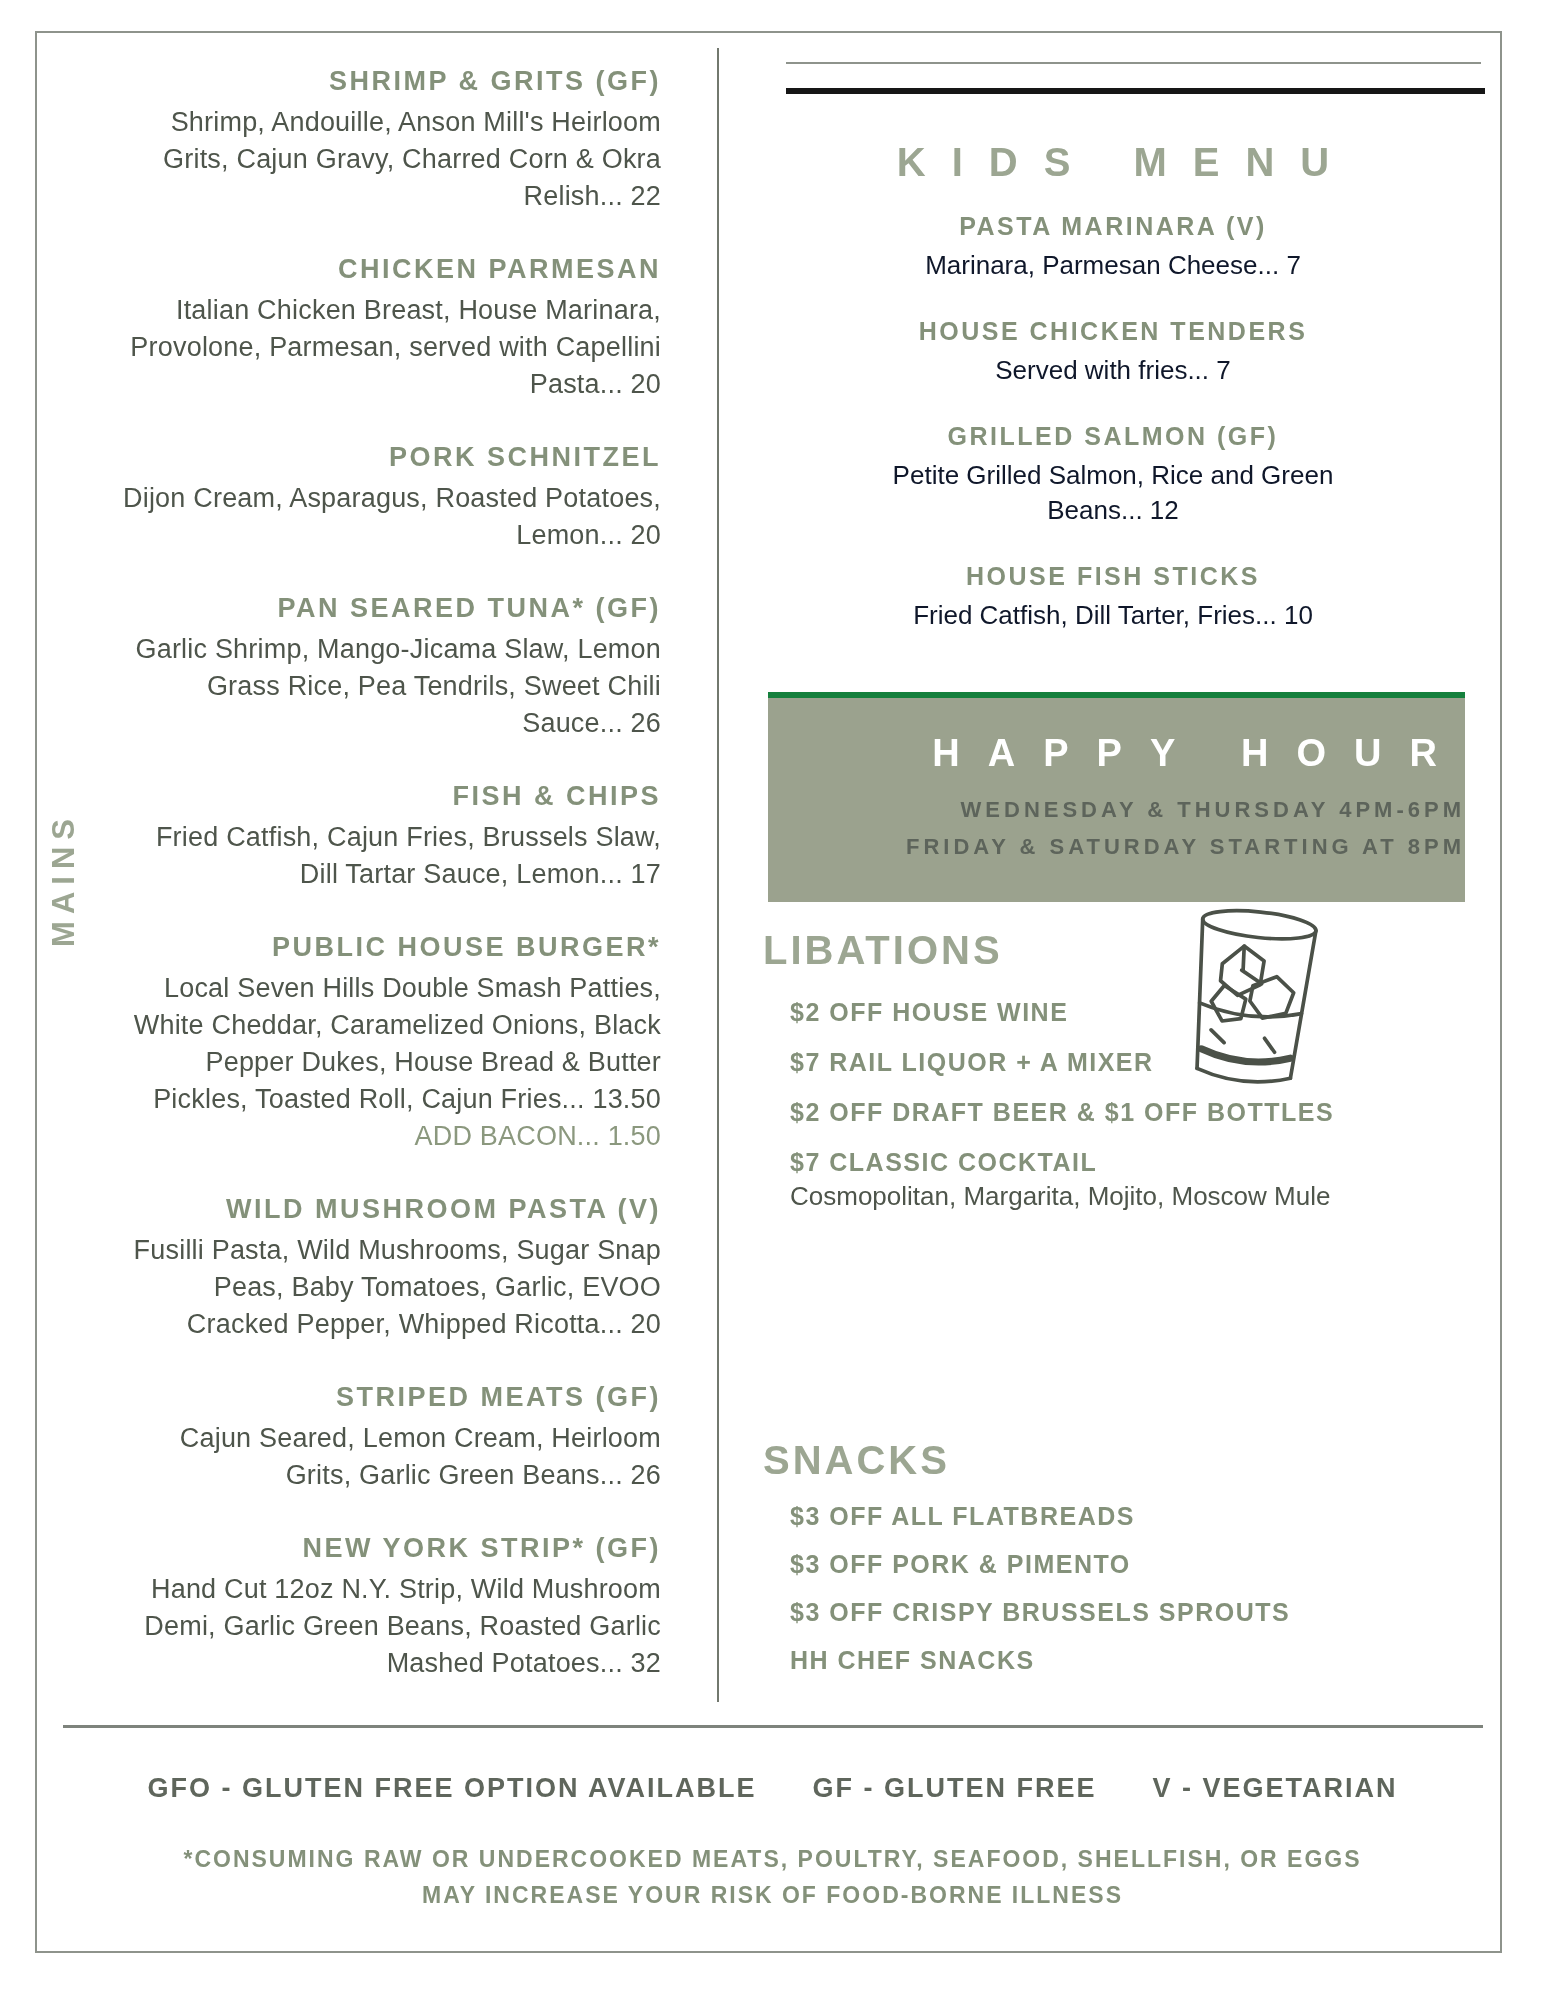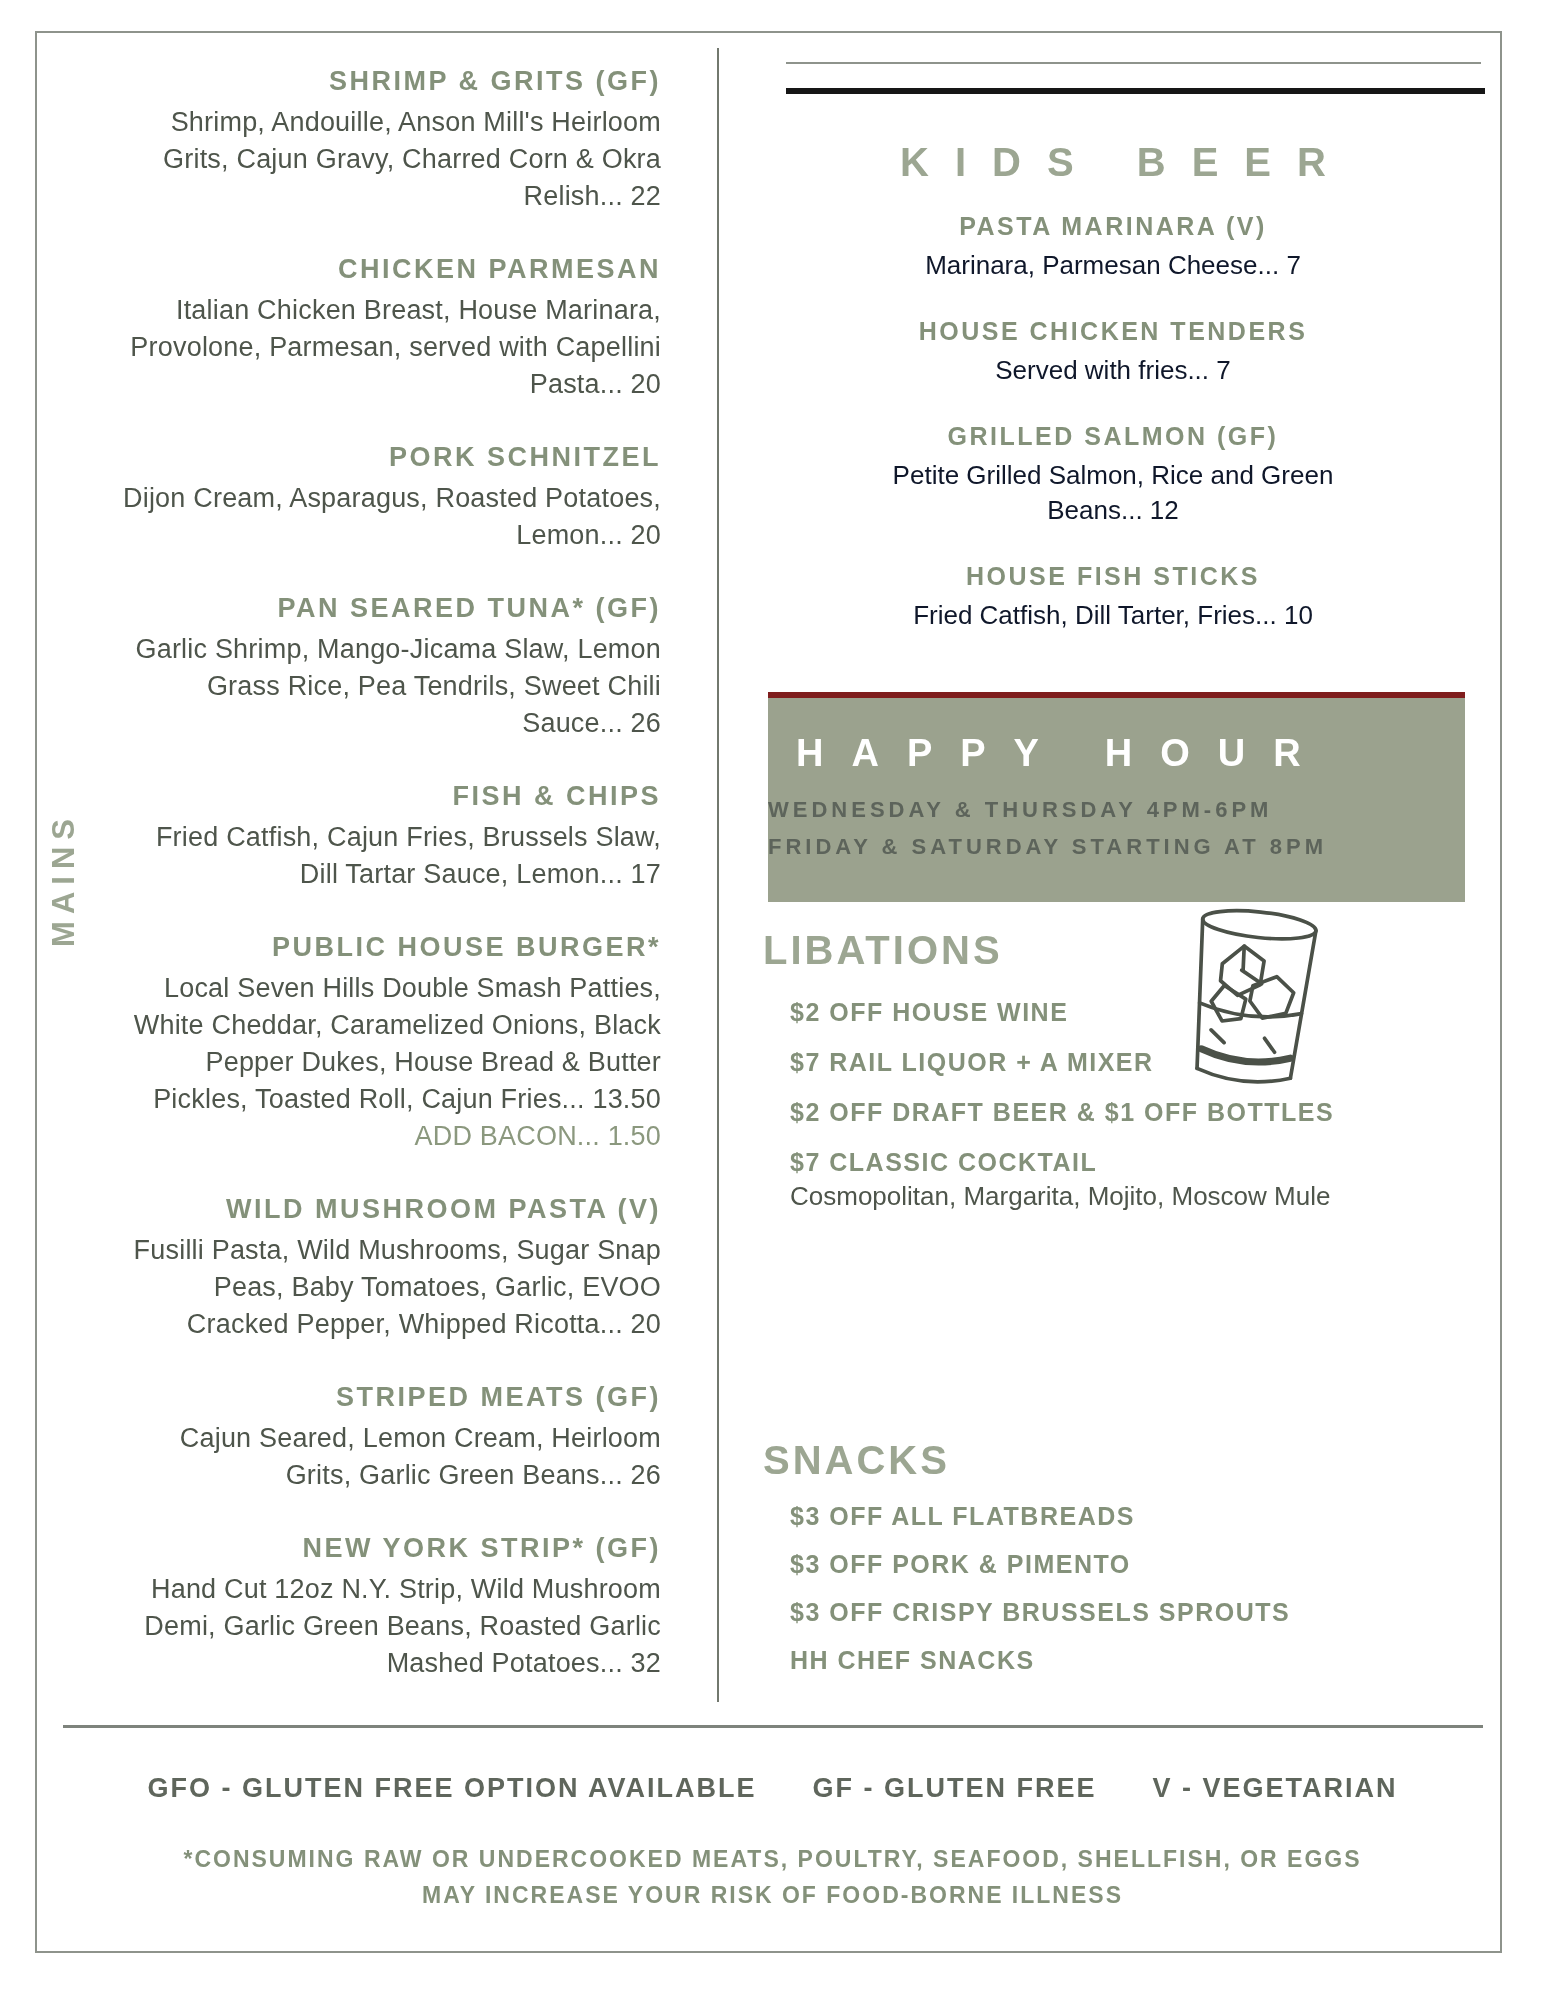--- a/index.html
+++ b/index.html
@@ -38,21 +38,21 @@
     position:absolute;left:763px;top:140px;width:700px;text-align:center;
     font-size:40px;font-weight:bold;color:#9CA692;letter-spacing:26px;padding-left:26px;box-sizing:border-box;
   }
   .kids-list{position:absolute;left:763px;top:212px;width:700px;text-align:center;}
   .k-item{margin:0 0 34px 0;}
   .k-item h4{margin:0 0 7px 0;font-size:25px;font-weight:bold;letter-spacing:2.5px;color:#84917A;}
   .k-item p{margin:0 auto;font-size:26px;line-height:35px;color:#0f172a;max-width:520px;}
   
   .banner{
     position:absolute;left:768px;top:692px;width:697px;height:210px;
-    background:#9BA28E;border-top:6px solid #7f1d1d;box-sizing:border-box;text-align:left;
+    background:#9BA28E;border-top:6px solid #15803d;box-sizing:border-box;text-align:right;
   }
   .banner .hh-title{
     margin-top:34px;font-size:38px;font-weight:bold;color:#ffffff;
     letter-spacing:28px;padding-left:28px;
   }
   .banner .hh-sub1{margin-top:22px;font-size:22px;font-weight:bold;letter-spacing:4px;color:#5D645B;}
   .banner .hh-sub2{margin-top:11px;font-size:22px;font-weight:bold;letter-spacing:4px;color:#5D645B;}
   
   .section-title{
     position:absolute;left:763px;font-size:40px;font-weight:bold;
@@ -126,21 +126,21 @@
       </div>
       <div class="m-item">
         <h3>NEW YORK STRIP* (GF)</h3>
         <p>Hand Cut 12oz N.Y. Strip, Wild Mushroom Demi, Garlic Green Beans, Roasted Garlic Mashed Potatoes... 32</p>
       </div>
     </div>
 
   <div class="rule-thin"></div>
   <div class="rule-thick"></div>
 
-  <div class="kids-title">KIDS BEER</div>
+  <div class="kids-title">KIDS MENU</div>
   <div class="kids-list" id="kids-list">
       <div class="k-item">
         <h4>PASTA MARINARA (V)</h4>
         <p>Marinara, Parmesan Cheese... 7</p>
       </div>
       <div class="k-item">
         <h4>HOUSE CHICKEN TENDERS</h4>
         <p>Served with fries... 7</p>
       </div>
       <div class="k-item">

